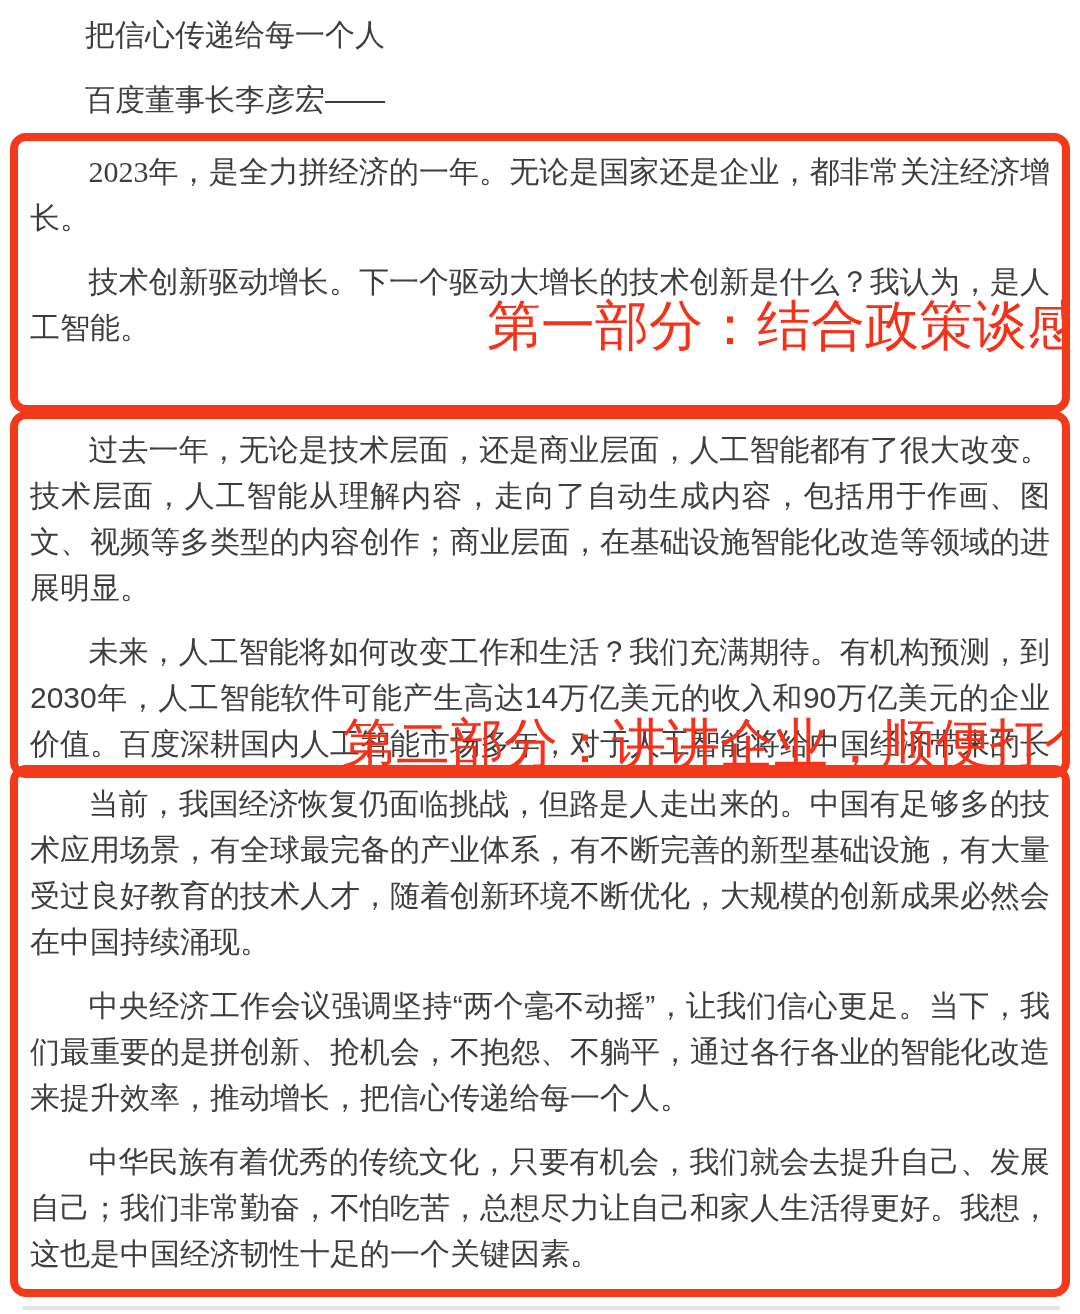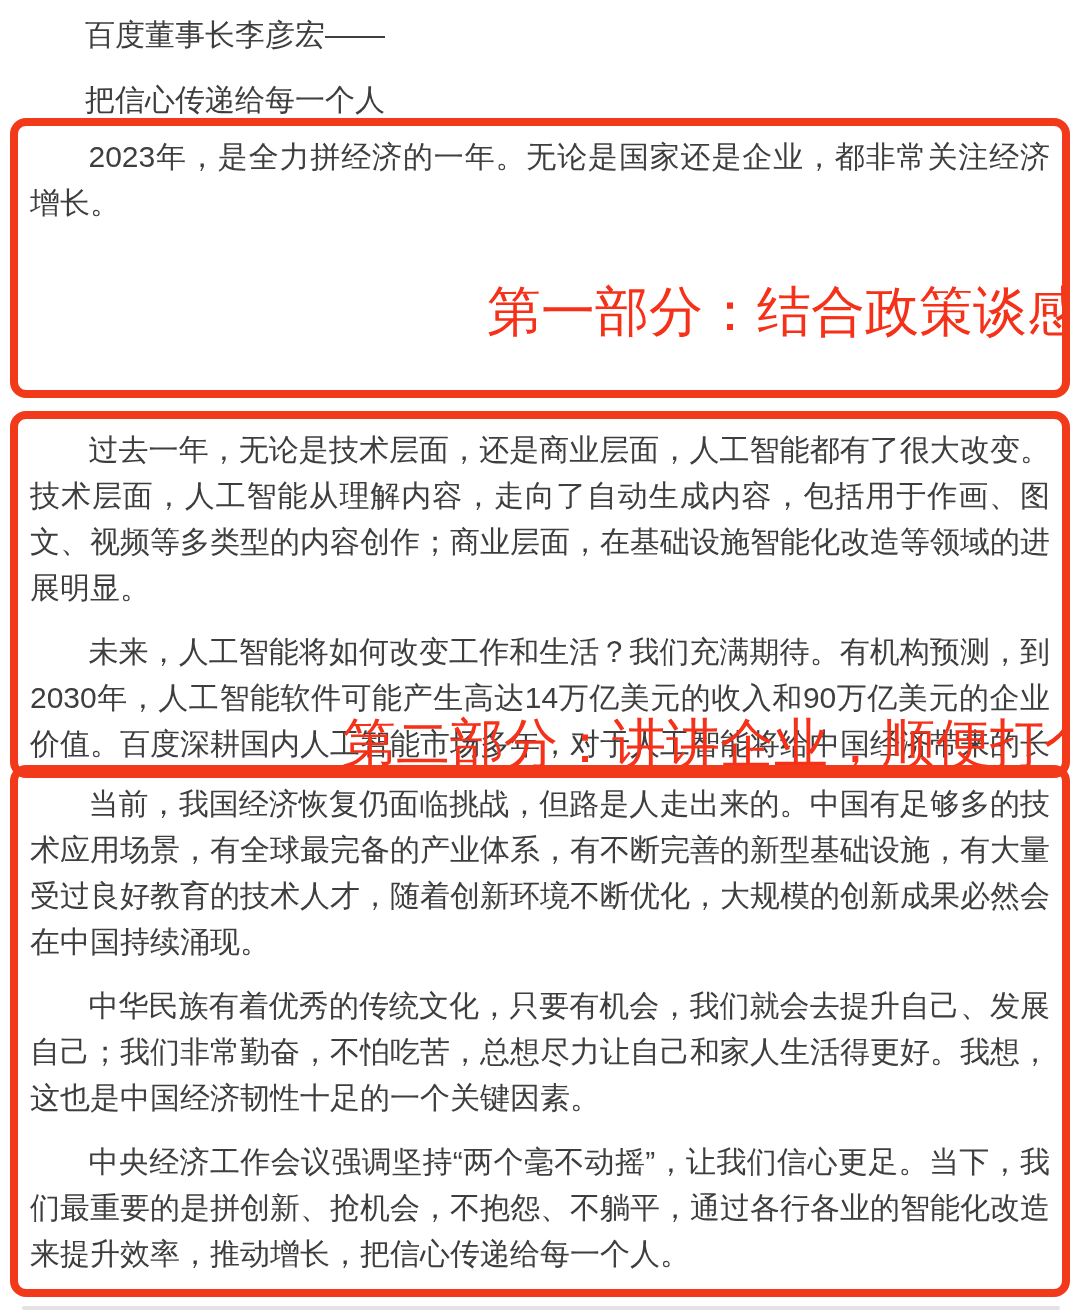--- a/index.html
+++ b/index.html
@@ -37,21 +37,21 @@
     line-height: 46px;
     text-align: justify;
     overflow: hidden;
   }
   .red-box p {
     margin: 0;
     text-indent: 1.95em;
   }
   .red-box p + p { margin-top: 18px; }
 
-  #box-1 { top: 118px; height: 280px; }
+  #box-1 { top: 133px; height: 280px; font-family: Liberation Serif, serif; }
   #box-2 { top: 383px; height: 367px; margin-top: 28px; }
   #box-3 { top: 765px; height: 532px; }
 
   .annotation {
     position: absolute;
     white-space: nowrap;
     color: #f6311a;
     font-size: 54px;
     line-height: 46px;
     letter-spacing: 0;
@@ -67,34 +67,35 @@
     width: 1038px;
     height: 4px;
     background: #e3e3e3;
     border-radius: 3px;
   }
 </style>
 </head>
 <body>
 
 <div class="title-block">
+  <p>把信心传递给每一个人</p>
   <p>百度董事长李彦宏——</p>
-  <p>把信心传递给每一个人</p>
 </div>
 
 <section class="red-box" id="box-1">
   <p>2023年，是全力拼经济的一年。无论是国家还是企业，都非常关注经济增长。</p>
+  <p>技术创新驱动增长。下一个驱动大增长的技术创新是什么？我认为，是人工智能。</p>
   <span class="annotation">第一部分：结合政策谈感受</span>
 </section>
 
 <section class="red-box" id="box-2">
   <p>过去一年，无论是技术层面，还是商业层面，人工智能都有了很大改变。技术层面，人工智能从理解内容，走向了自动生成内容，包括用于作画、图文、视频等多类型的内容创作；商业层面，在基础设施智能化改造等领域的进展明显。</p>
   <p>未来，人工智能将如何改变工作和生活？我们充满期待。有机构预测，到2030年，人工智能软件可能产生高达14万亿美元的收入和90万亿美元的企业价值。百度深耕国内人工智能市场多年，对于人工智能将给中国经济带来的长期增长，我抱有极大信心。</p>
   <span class="annotation">第二部分：讲讲企业，顺便打个广告</span>
 </section>
 
 <section class="red-box" id="box-3">
   <p>当前，我国经济恢复仍面临挑战，但路是人走出来的。中国有足够多的技术应用场景，有全球最完备的产业体系，有不断完善的新型基础设施，有大量受过良好教育的技术人才，随着创新环境不断优化，大规模的创新成果必然会在中国持续涌现。</p>
+  <p>中央经济工作会议强调坚持“两个毫不动摇”，让我们信心更足。当下，我们最重要的是拼创新、抢机会，不抱怨、不躺平，通过各行各业的智能化改造来提升效率，推动增长，把信心传递给每一个人。</p>
   <p>中华民族有着优秀的传统文化，只要有机会，我们就会去提升自己、发展自己；我们非常勤奋，不怕吃苦，总想尽力让自己和家人生活得更好。我想，这也是中国经济韧性十足的一个关键因素。</p>
-  <p>中央经济工作会议强调坚持“两个毫不动摇”，让我们信心更足。当下，我们最重要的是拼创新、抢机会，不抱怨、不躺平，通过各行各业的智能化改造来提升效率，推动增长，把信心传递给每一个人。</p>
 </section>
 
 <div class="bottom-divider"></div>
 
 </body></html>

